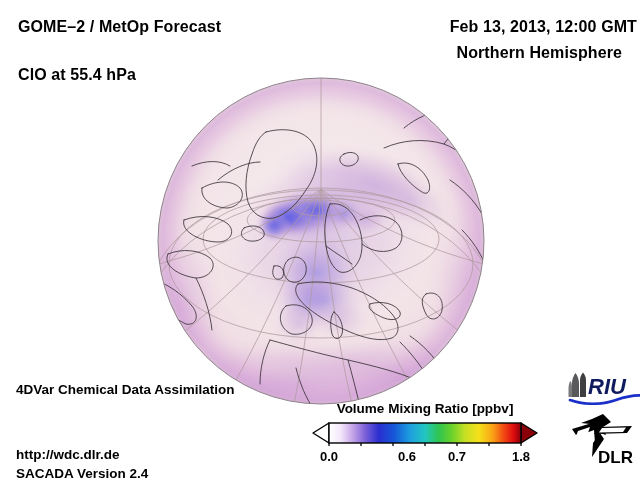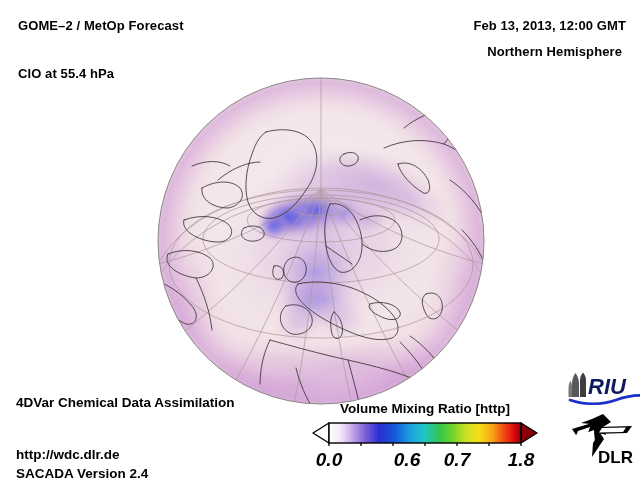--- a/index.html
+++ b/index.html
@@ -1,38 +1,38 @@
 <!DOCTYPE html>
 <html><head>
 <meta charset="utf-8">
 <style>
   html,body{margin:0;padding:0;background:#ffffff;}
   body{width:640px;height:480px;position:relative;overflow:hidden;
        font-family:"Liberation Sans","DejaVu Sans",sans-serif;color:#000;}
 
-  .hdr{position:absolute;font-weight:bold;font-size:13px;letter-spacing:0.1px;white-space:nowrap;}
+  .hdr{position:absolute;font-weight:bold;font-size:16px;letter-spacing:0.1px;white-space:nowrap;}
   #hdr-title{left:18px;top:18px;}
   #hdr-species{left:18px;top:44px;margin-top:22px;}
-  #hdr-date{right:14px;top:18px;text-align:right;}
+  #hdr-date{right:3px;top:18px;text-align:right;}
   #hdr-region{right:18px;top:44px;text-align:center;}
 
   #globe-wrap{position:absolute;left:148px;top:68px;width:346px;height:348px;}
   #globe-svg{display:block;width:346px;height:348px;}
 
   .foot{position:absolute;left:16px;font-weight:bold;font-size:13.5px;white-space:nowrap;}
-  #foot-l1{top:395px;}
+  #foot-l1{top:382px;}
   #foot-l2{top:428px;margin-top:38px;}
   #foot-l3{top:447px;text-align:center;}
 
   #cbar-block{position:absolute;left:311px;top:401px;width:228px;height:74px;}
   #cbar-title{font-weight:bold;font-size:13.5px;text-align:center;width:100%;
               position:absolute;top:0;left:0;white-space:nowrap;}
   #cbar-svg{position:absolute;top:19px;left:0;display:block;}
   #cbar-ticklabels{position:absolute;top:48px;left:0;width:228px;height:20px;}
-  .cbar-tl{position:absolute;font-weight:bold;font-size:19px;transform:translateX(-50%);white-space:nowrap;font-style:italic;}
+  .cbar-tl{position:absolute;font-weight:bold;font-size:13px;transform:translateX(-50%);white-space:nowrap;}
 
   #logos{position:absolute;left:564px;top:371px;width:84px;height:106px;}
   #riu-svg{position:absolute;top:0;left:4px;}
   #dlr-svg{position:absolute;top:42px;left:6px;}
 </style>
 </head>
 <body>
 
 <div class="hdr" id="hdr-title">GOME–2 / MetOp Forecast</div>
 <div class="hdr" id="hdr-species">ClO at 55.4 hPa</div>
@@ -223,21 +223,21 @@
 
   <circle cx="173" cy="173" r="163" fill="none" stroke="#8d8189" stroke-width="1"></circle>
 </svg>
 </div>
 
 <div class="foot" id="foot-l1">4DVar Chemical Data Assimilation</div>
 <div class="foot" id="foot-l2">SACADA Version 2.4</div>
 <div class="foot" id="foot-l3">http://wdc.dlr.de</div>
 
 <div id="cbar-block">
-  <div id="cbar-title">Volume Mixing Ratio [http]</div>
+  <div id="cbar-title">Volume Mixing Ratio [ppbv]</div>
 
   <svg id="cbar-svg" width="228" height="26" viewBox="0 0 228 26" xmlns="http://www.w3.org/2000/svg">
     <defs>
         <linearGradient id="cbGrad" x1="0" y1="0" x2="1" y2="0">
           <stop offset="0%" stop-color="#ffffff"></stop>
           <stop offset="6%" stop-color="#f3e8fa"></stop>
           <stop offset="12%" stop-color="#c8a8e8"></stop>
           <stop offset="19%" stop-color="#7a5fd8"></stop>
           <stop offset="26%" stop-color="#2a2fd0"></stop>
           <stop offset="34%" stop-color="#1558d8"></stop>

